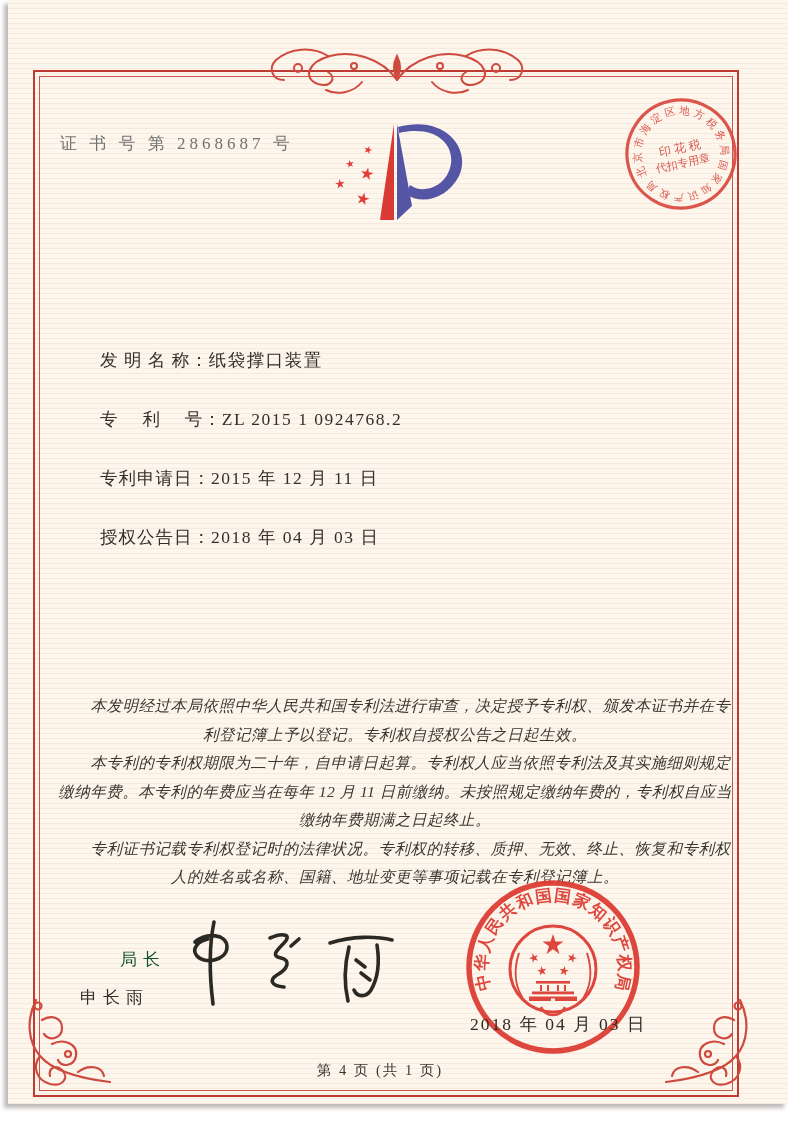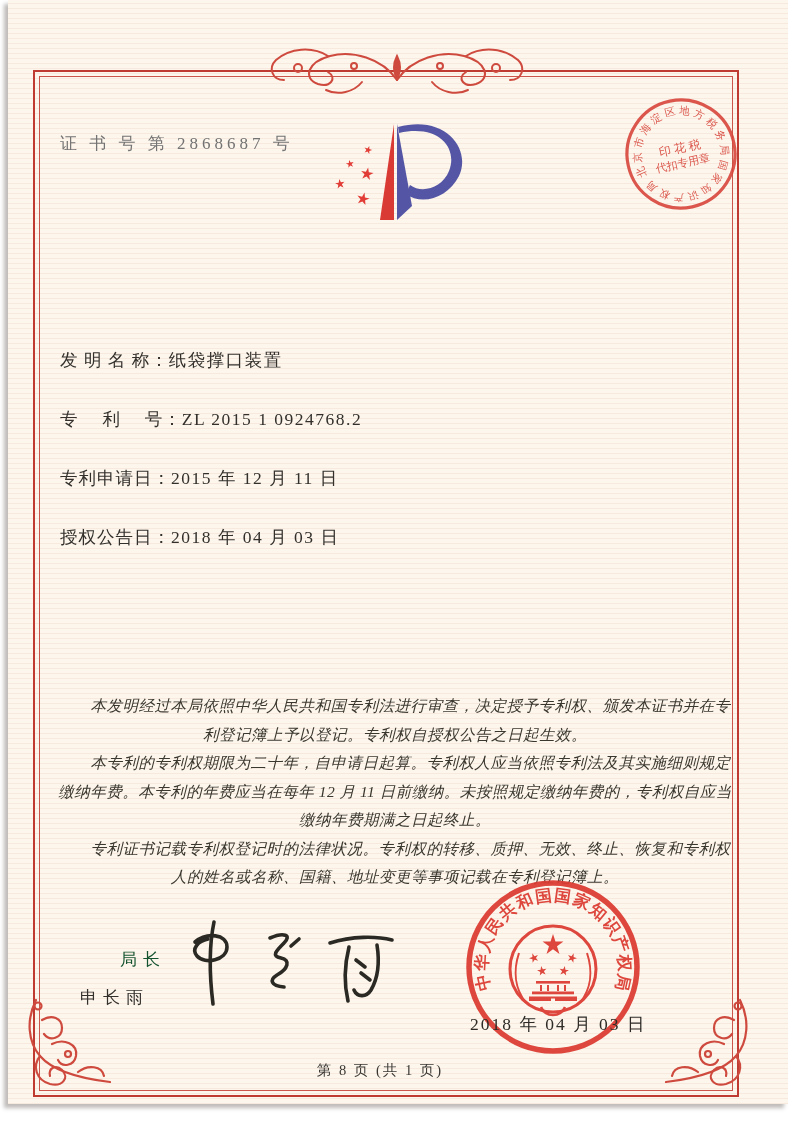--- a/index.html
+++ b/index.html
@@ -30,21 +30,21 @@
   .logo { position:absolute; left:318px; top:118px; }
   .stamp { position:absolute; left:596px; top:72px; }
 
   .title { position:absolute; left:0; top:244px; width:780px; text-align:center;
            font-size:40px; font-weight:600; color:#2c2a28;
            letter-spacing:24px; text-indent:24px; }
 
   .fields { position:absolute; left:60px; top:348px; width:660px; }
   .field-row { height:24px; margin-bottom:35px; font-size:17.5px; color:#33302c;
                white-space:nowrap; }
-  .field-label { display:inline-block; letter-spacing:1px; }
+  .field-label { display:inline-block; letter-spacing:1px;margin-left:40px; }
   .field-value { letter-spacing:1.5px; }
 
   .paragraphs { position:absolute; left:56px; top:692px; width:678px;
                 font-size:15.5px; line-height:28.5px; color:#3a372f;
                 font-style:italic; letter-spacing:.5px; }
   .paragraphs p { text-indent:2em;text-align:center; }
 
   .sign-title { position:absolute; left:80px; top:948px; font-size:17px; color:#14532d; letter-spacing:6px;margin-left:40px;}
   .sign-name  { position:absolute; left:80px; top:986px; font-size:17px; color:#33302c; letter-spacing:6px;}
   .signature  { position:absolute; left:178px; top:912px; }
@@ -205,14 +205,14 @@
         <rect x="-21" y="24.5" width="42" height="2.8"></rect>
         <rect x="-24" y="29.5" width="48" height="4.5"></rect>
         <rect x="-2" y="31.5" width="4" height="2.5" fill="#fcf6ec"></rect>
         <path d="M-12,40 A 13,13 0 0 0 12,40" fill="none" stroke="#dc3a30" stroke-width="2.5"></path>
       </g>
     </g>
   </svg>
 
   <div class="seal-date">2018 年 04 月 03 日</div>
 
-  <div class="footer">第 8 页 (共 1 页)</div>
+  <div class="footer">第 4 页 (共 1 页)</div>
 </div>
 
 </body></html>

